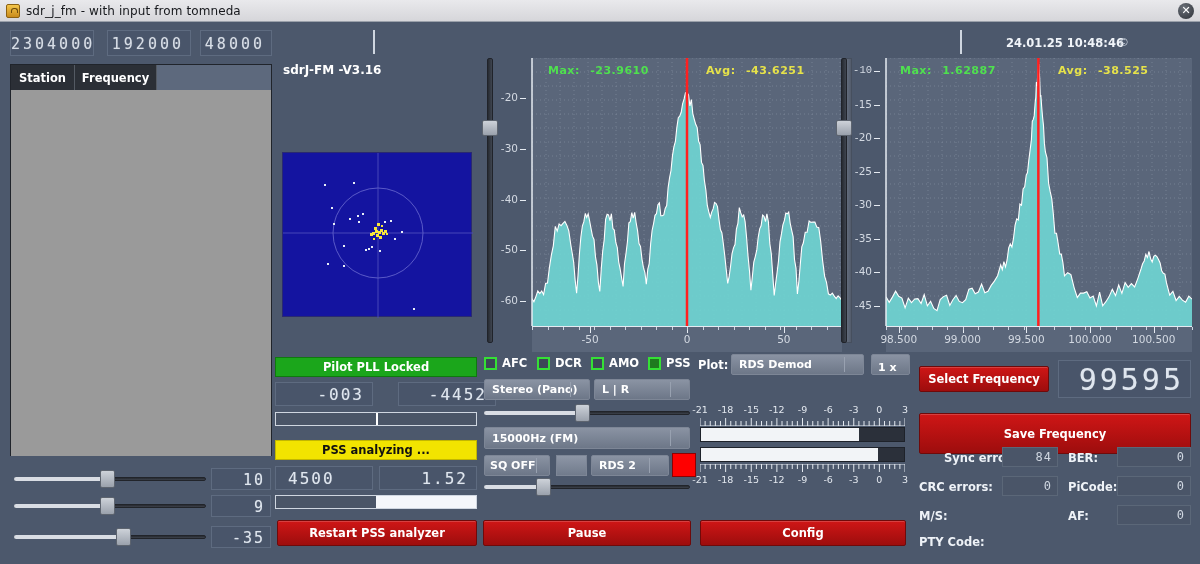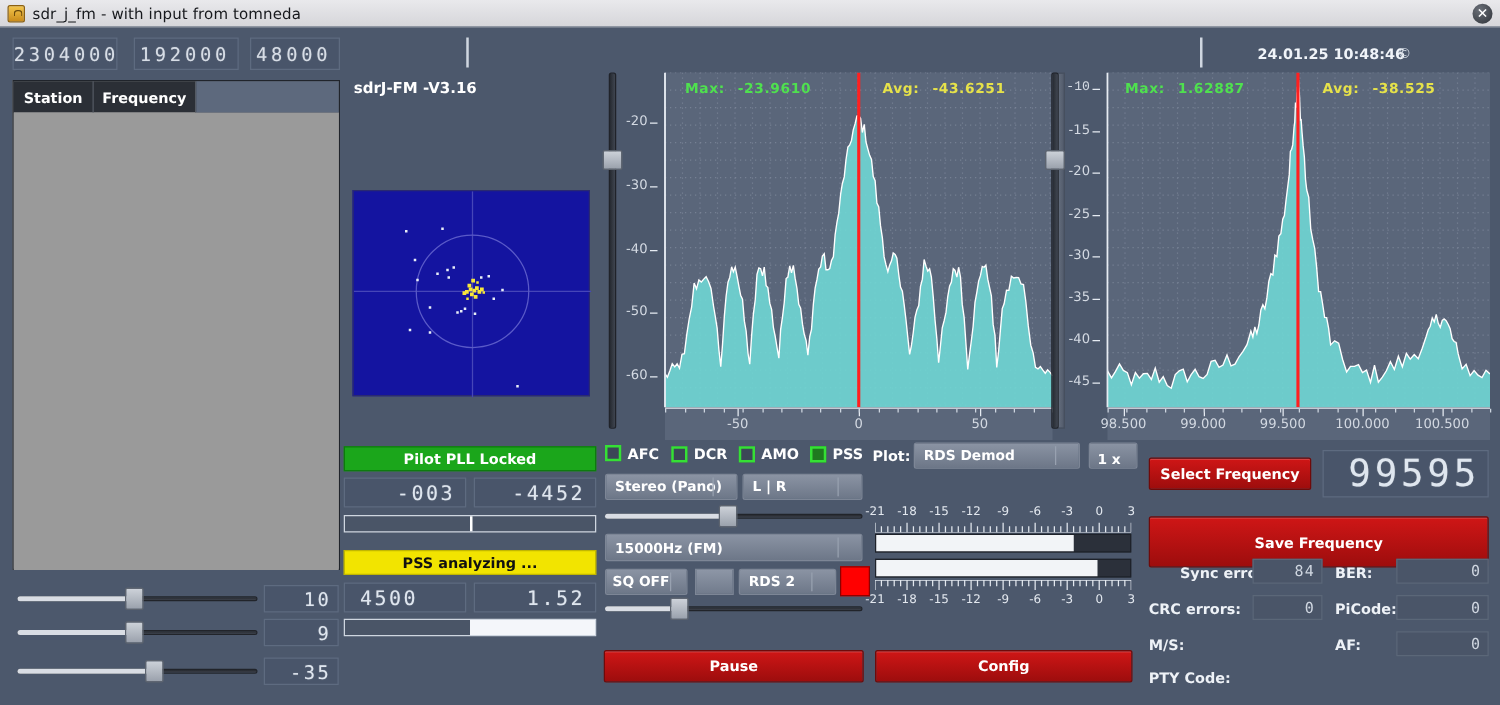--- a/index.html
+++ b/index.html
@@ -217,21 +217,21 @@
           <rect x="75" y="68" width="2" height="2"></rect>
         <rect x="88" y="93" width="2" height="2"></rect>
           <rect x="96" y="97" width="2" height="2"></rect>
       </g>
     </svg>
   </div>
 
   <div style="position:absolute;left:275px;top:357px;width:202px;height:20px;background:#1ba61b;border:1px solid #0e7a0e;display:flex;align-items:center;justify-content:center;color:#fff;font-size:11.5px;font-weight:bold;">Pilot PLL Locked</div>
 
   <div class="lcd" style="position:absolute;left:275px;top:382px;width:98px;height:24px;font-size:16px;padding:2px 8px 0 0;">-003</div>
-  <div class="lcd" style="position:absolute;left:379px;top:382px;width:98px;height:24px;font-size:16px;padding:2px 8px 0 0;">-4452</div>
+  <div class="lcd" style="position:absolute;left:398px;top:382px;width:98px;height:24px;font-size:16px;padding:2px 8px 0 0;">-4452</div>
 
   <div style="position:absolute;left:275px;top:412px;width:202px;height:14px;background:#4a5567;border:1px solid #cfd6e0;">
     <div style="position:absolute;left:50%;top:0;bottom:0;width:2px;background:#fff;"></div>
   </div>
 
   <div style="position:absolute;left:275px;top:440px;width:202px;height:20px;background:#f2e400;border:1px solid #c2b700;display:flex;align-items:center;justify-content:center;color:#111;font-size:11.5px;font-weight:bold;">PSS analyzing ...</div>
 
   <div class="lcd" style="position:absolute;left:275px;top:466px;width:98px;height:24px;font-size:16px;padding:2px 8px 0 0;text-align:left;padding-left:12px;">4500</div>
   <div class="lcd" style="position:absolute;left:379px;top:466px;width:98px;height:24px;font-size:16px;padding:2px 8px 0 0;">1.52</div>
 
@@ -464,21 +464,21 @@
   </div>
   <div style="position:absolute;left:900px;top:64px;" class="stat-max">
     <span>Max:</span>
     <span style="margin-left:6px;">1.62887</span>
   </div>
   <div style="position:absolute;left:1058px;top:64px;" class="stat-avg">
     <span>Avg:</span>
     <span style="margin-left:6px;">-38.525</span>
   </div>
 
-  <div style="position:absolute;left:484px;top:356px;display:flex;align-items:flex-start;gap:5px;">
+  <div style="position:absolute;left:484px;top:356px;display:flex;align-items:flex-end;gap:5px;">
     <span class="cbx"></span>
     <span style="color:#fff;font-size:11.5px;font-weight:bold;">AFC</span>
   </div>
   <div style="position:absolute;left:537px;top:356px;display:flex;align-items:center;gap:5px;">
     <span class="cbx"></span>
     <span style="color:#fff;font-size:11.5px;font-weight:bold;">DCR</span>
   </div>
   <div style="position:absolute;left:591px;top:356px;display:flex;align-items:center;gap:5px;">
     <span class="cbx"></span>
     <span style="color:#fff;font-size:11.5px;font-weight:bold;">AMO</span>
@@ -666,16 +666,17 @@
   <div class="statbox" style="position:absolute;left:1002px;top:476px;width:56px;height:20px;">0</div>
   <div class="statlabel" style="position:absolute;left:1068px;top:480px;">PiCode:</div>
   <div class="statbox" style="position:absolute;left:1117px;top:476px;width:74px;height:20px;">0</div>
 
   <div class="statlabel" style="position:absolute;left:919px;top:509px;">M/S:</div>
   <div class="statlabel" style="position:absolute;left:1068px;top:509px;">AF:</div>
   <div class="statbox" style="position:absolute;left:1117px;top:505px;width:74px;height:20px;">0</div>
 
   <div class="statlabel" style="position:absolute;left:919px;top:535px;">PTY Code:</div>
 
+  <div class="redbtn" style="position:absolute;left:277px;top:520px;width:200px;height:26px;">Restart PSS analyzer</div>
   <div class="redbtn" style="position:absolute;left:483px;top:520px;width:208px;height:26px;">Pause</div>
   <div class="redbtn" style="position:absolute;left:700px;top:520px;width:206px;height:26px;">Config</div>
 
 </div>
 
 </body></html>

